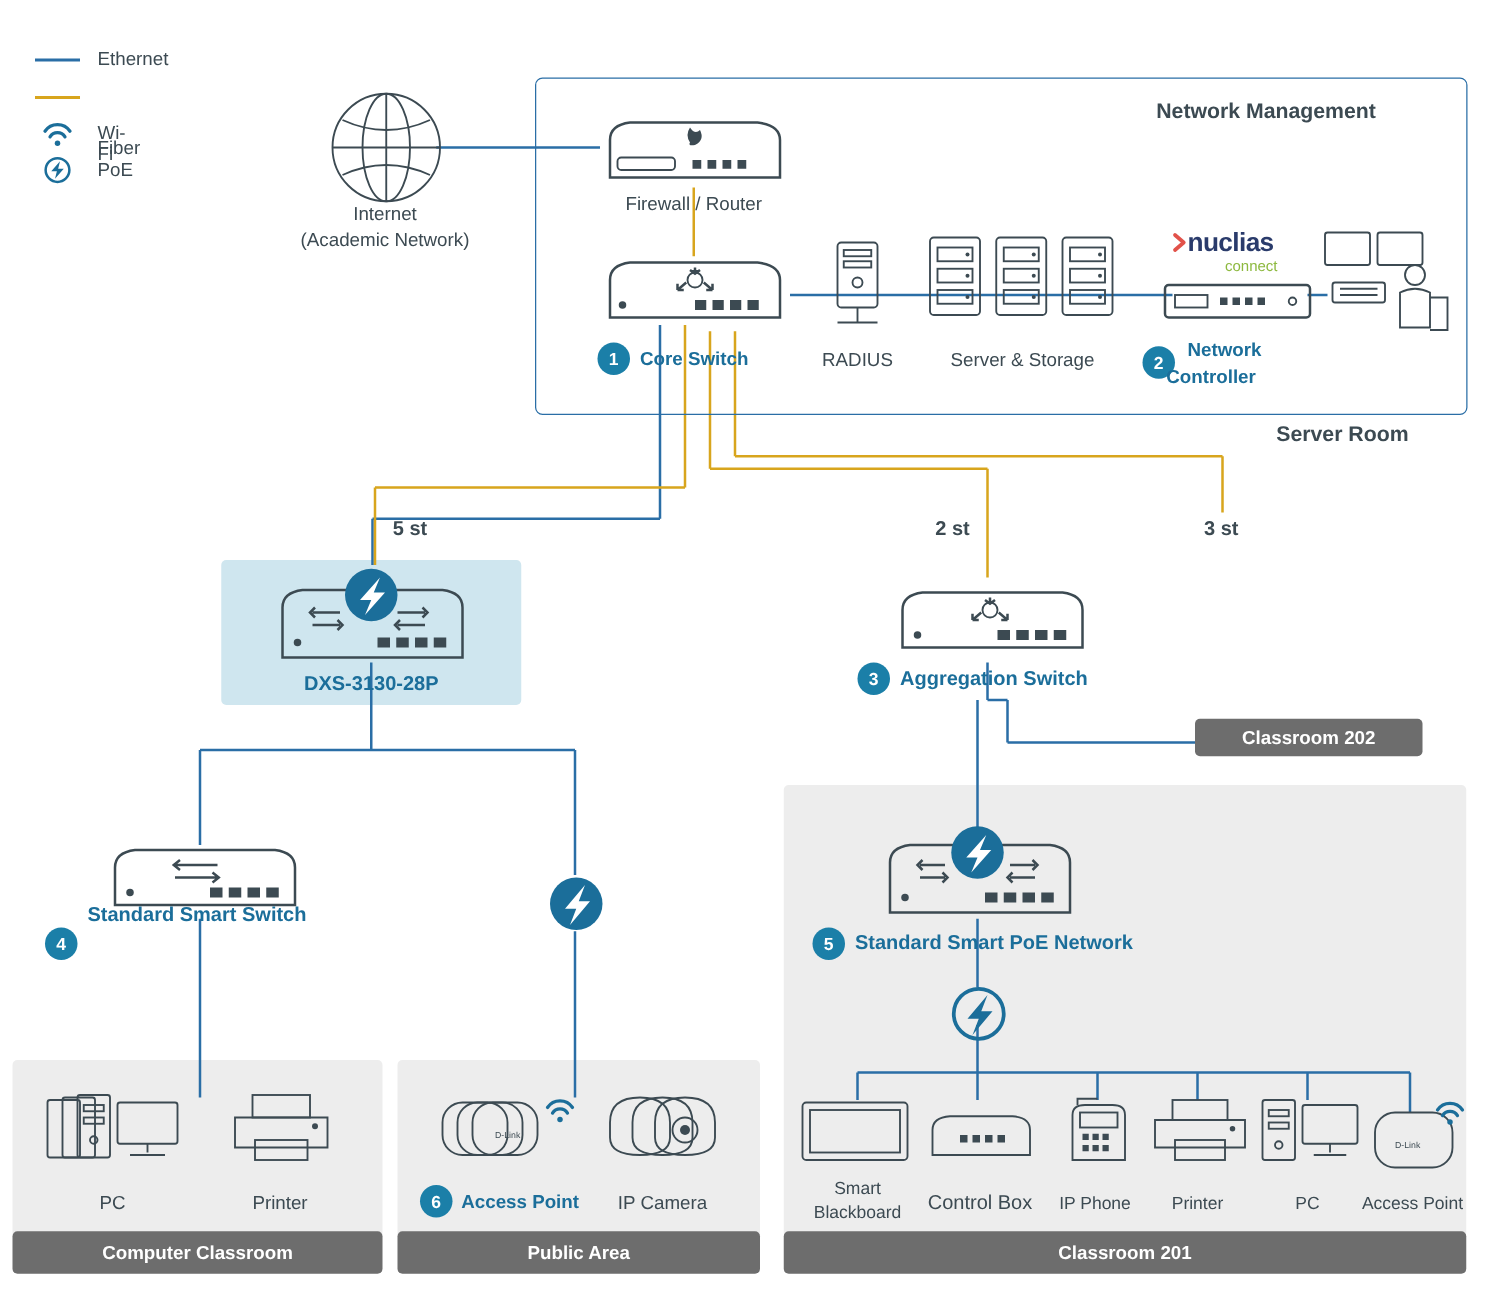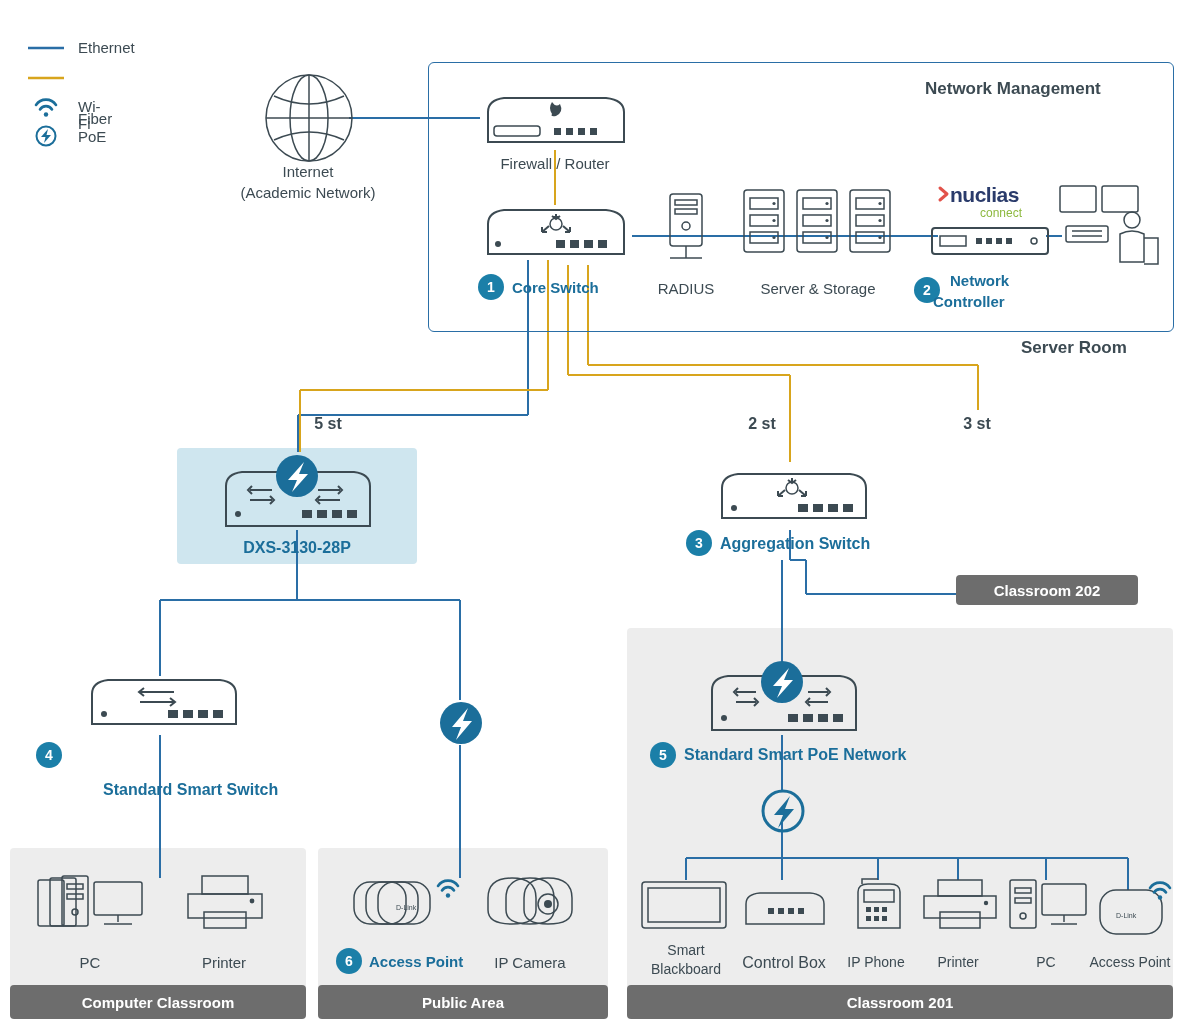--- a/index.html
+++ b/index.html
@@ -276,21 +276,21 @@
     <circle cx="20" cy="46" r="3" class="fill-d"></circle>
     <rect x="84" y="42" width="10" height="8" class="fill-d"></rect>
     <rect x="99" y="42" width="10" height="8" class="fill-d"></rect>
     <rect x="114" y="42" width="10" height="8" class="fill-d"></rect>
     <rect x="129" y="42" width="10" height="8" class="fill-d"></rect>
     <path d="M56 24 L90 24 M60 20 L55 24 L60 28" stroke="#3c4a52" stroke-width="2" fill="none"></path>
     <path d="M56 34 L90 34 M86 30 L91 34 L86 38" stroke="#3c4a52" stroke-width="2" fill="none"></path>
   </svg>
 </div>
 <div class="badge" style="left:36px;top:742px;">4</div>
-<div class="lbl blue" style="left:70px;top:781px;font-size:16px;margin-left:33px;">Standard Smart Switch</div>
+<div class="lbl blue" style="left:70px;top:724px;font-size:16px;">Standard Smart Switch</div>
 
 <div class="abs" style="left:438px;top:700px;">
   <svg width="46" height="46">
     <circle cx="23" cy="23" r="21" fill="#1b6e9a"></circle>
     <path d="M30 8 L14 27 H23 L18 40 L34 21 H25 Z" fill="#fff"></path>
   </svg>
 </div>
 
 <div class="abs" style="left:704px;top:660px;">
   <svg width="160" height="74">

